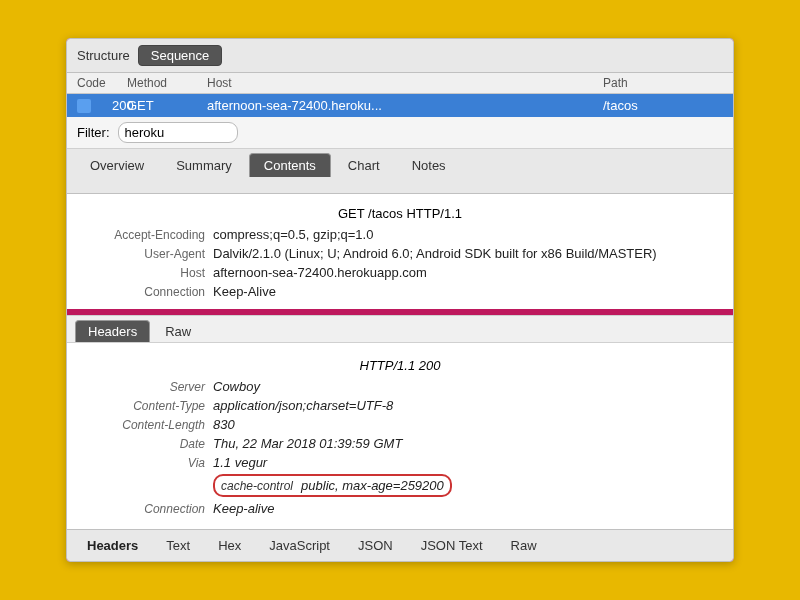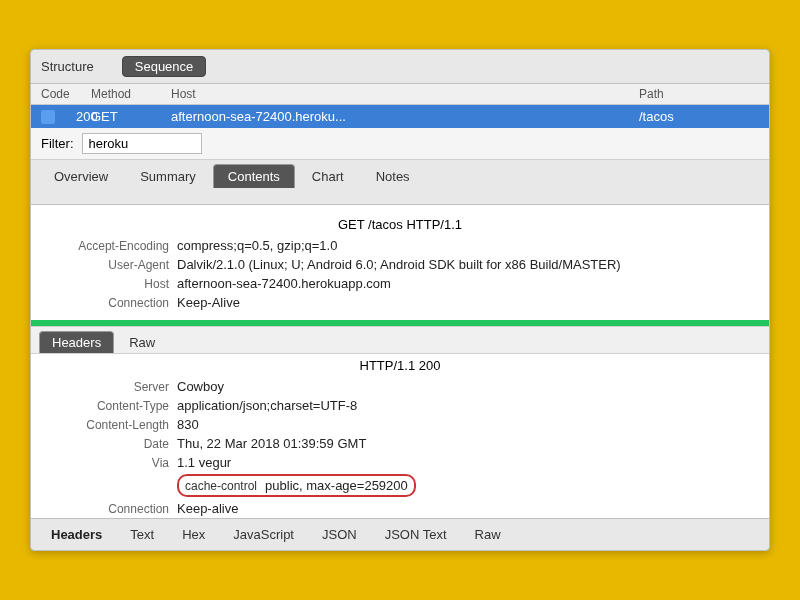--- a/index.html
+++ b/index.html
@@ -7,22 +7,22 @@
       background: #e8b800;
       display: flex;
       justify-content: center;
       align-items: center;
       width: 800px;
       height: 600px;
       font-family: -apple-system, BlinkMacSystemFont, "Helvetica Neue", Arial, sans-serif;
       font-size: 13px;
     }
     .window {
-      width: 740px;
-      background: #22c55e;
+      width: 668px;
+      background: #be185d;
       border: 1px solid #c0c0c0;
       border-radius: 4px;
       box-shadow: 0 2px 8px rgba(0,0,0,0.25);
       overflow: hidden;
     }
 
     
     .toolbar {
       display: flex;
       align-items: center;
@@ -43,21 +43,20 @@
       padding: 2px 12px;
       font-size: 13px;
       color: #333;
       cursor: pointer;
       font-weight: 500;
     }
     .toolbar-btn.active {
       background: #555;
       color: #fff;
       border-color: #444;
-      margin-left: 20px;
     }
 
     
     .table-header {
       display: grid;
       grid-template-columns: 50px 80px 1fr 120px;
       background: #f0f0f0;
       border-bottom: 1px solid #c8c8c8;
       padding: 3px 10px;
       font-size: 12px;
@@ -93,21 +92,21 @@
       display: flex;
       align-items: center;
       padding: 5px 10px;
       background: #f5f5f5;
       border-bottom: 1px solid #d0d0d0;
       gap: 8px;
       font-size: 13px;
     }
     .filter-input {
       border: 1px solid #bbb;
-      border-radius: 0;
+      border-radius: 9px;
       padding: 2px 6px;
       font-size: 13px;
       background: white;
       width: 120px;
     }
 
     
     .tab-bar {
       display: flex;
       background: #e8e8e8;
@@ -182,21 +181,22 @@
     }
     .sub-tab.active {
       background: #555;
       color: #fff;
       border-color: #999;
     }
 
     
     .response-area {
       background: white;
-      padding: 0 0;
+      padding: 11px 0;
+      font-style: italic;
     }
 
     
     .highlight-row {
       display: flex;
       padding: 2px 16px;
       font-size: 13px;
       align-items: baseline;
     }
     .highlight-box {

